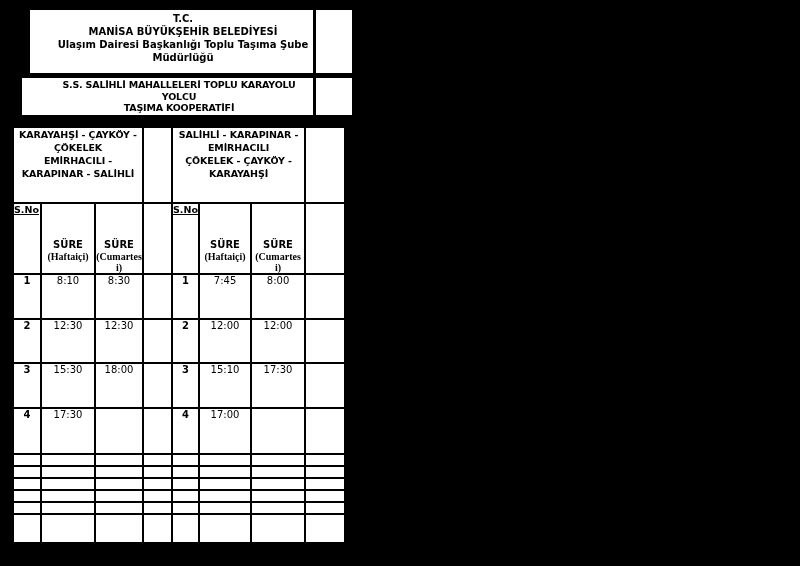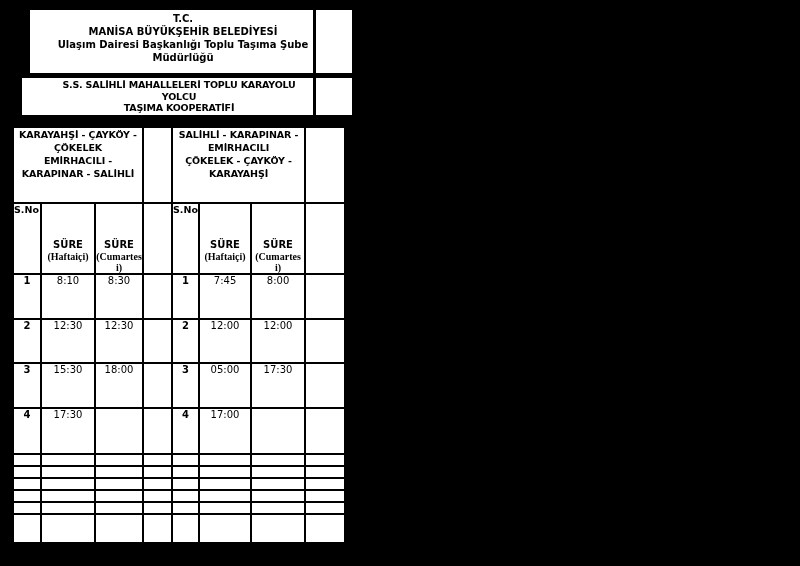--- a/index.html
+++ b/index.html
@@ -53,20 +53,21 @@
     text-align: center;
     font-weight: bold; font-size: 9.5px; line-height: 13px;
     letter-spacing: -0.1px;
     white-space: pre-line;
     padding-top: 5px;
   }
   td.sno-head {
     font-weight: bold; font-size: 9.5px;
     text-align: left;
     padding: 2px 0 0 1px;
+    text-decoration: underline;
   }
   td.sure-head { text-align: center; padding-top: 2px; }
   .sure-label { font-weight: bold; font-size: 10px; line-height: 13px; margin-top: 34px; }
   .sure-sub {
     font-family: "Liberation Serif", serif;
     font-weight: bold; font-size: 10px; line-height: 11px;
     white-space: pre-line;
     text-align: center;
   }
   td.trip-no {
@@ -174,21 +175,21 @@
       <td class="time-cell">12:00</td>
       <td></td>
     </tr>
 
     <tr class="row-3">
       <td class="trip-no">3</td>
       <td class="time-cell">15:30</td>
       <td class="time-cell">18:00</td>
       <td></td>
       <td class="trip-no">3</td>
-      <td class="time-cell">05:00</td>
+      <td class="time-cell">15:10</td>
       <td class="time-cell">17:30</td>
       <td></td>
     </tr>
 
     <tr class="row-4">
       <td class="trip-no">4</td>
       <td class="time-cell">17:30</td>
       <td class="time-cell"></td>
       <td></td>
       <td class="trip-no">4</td>

